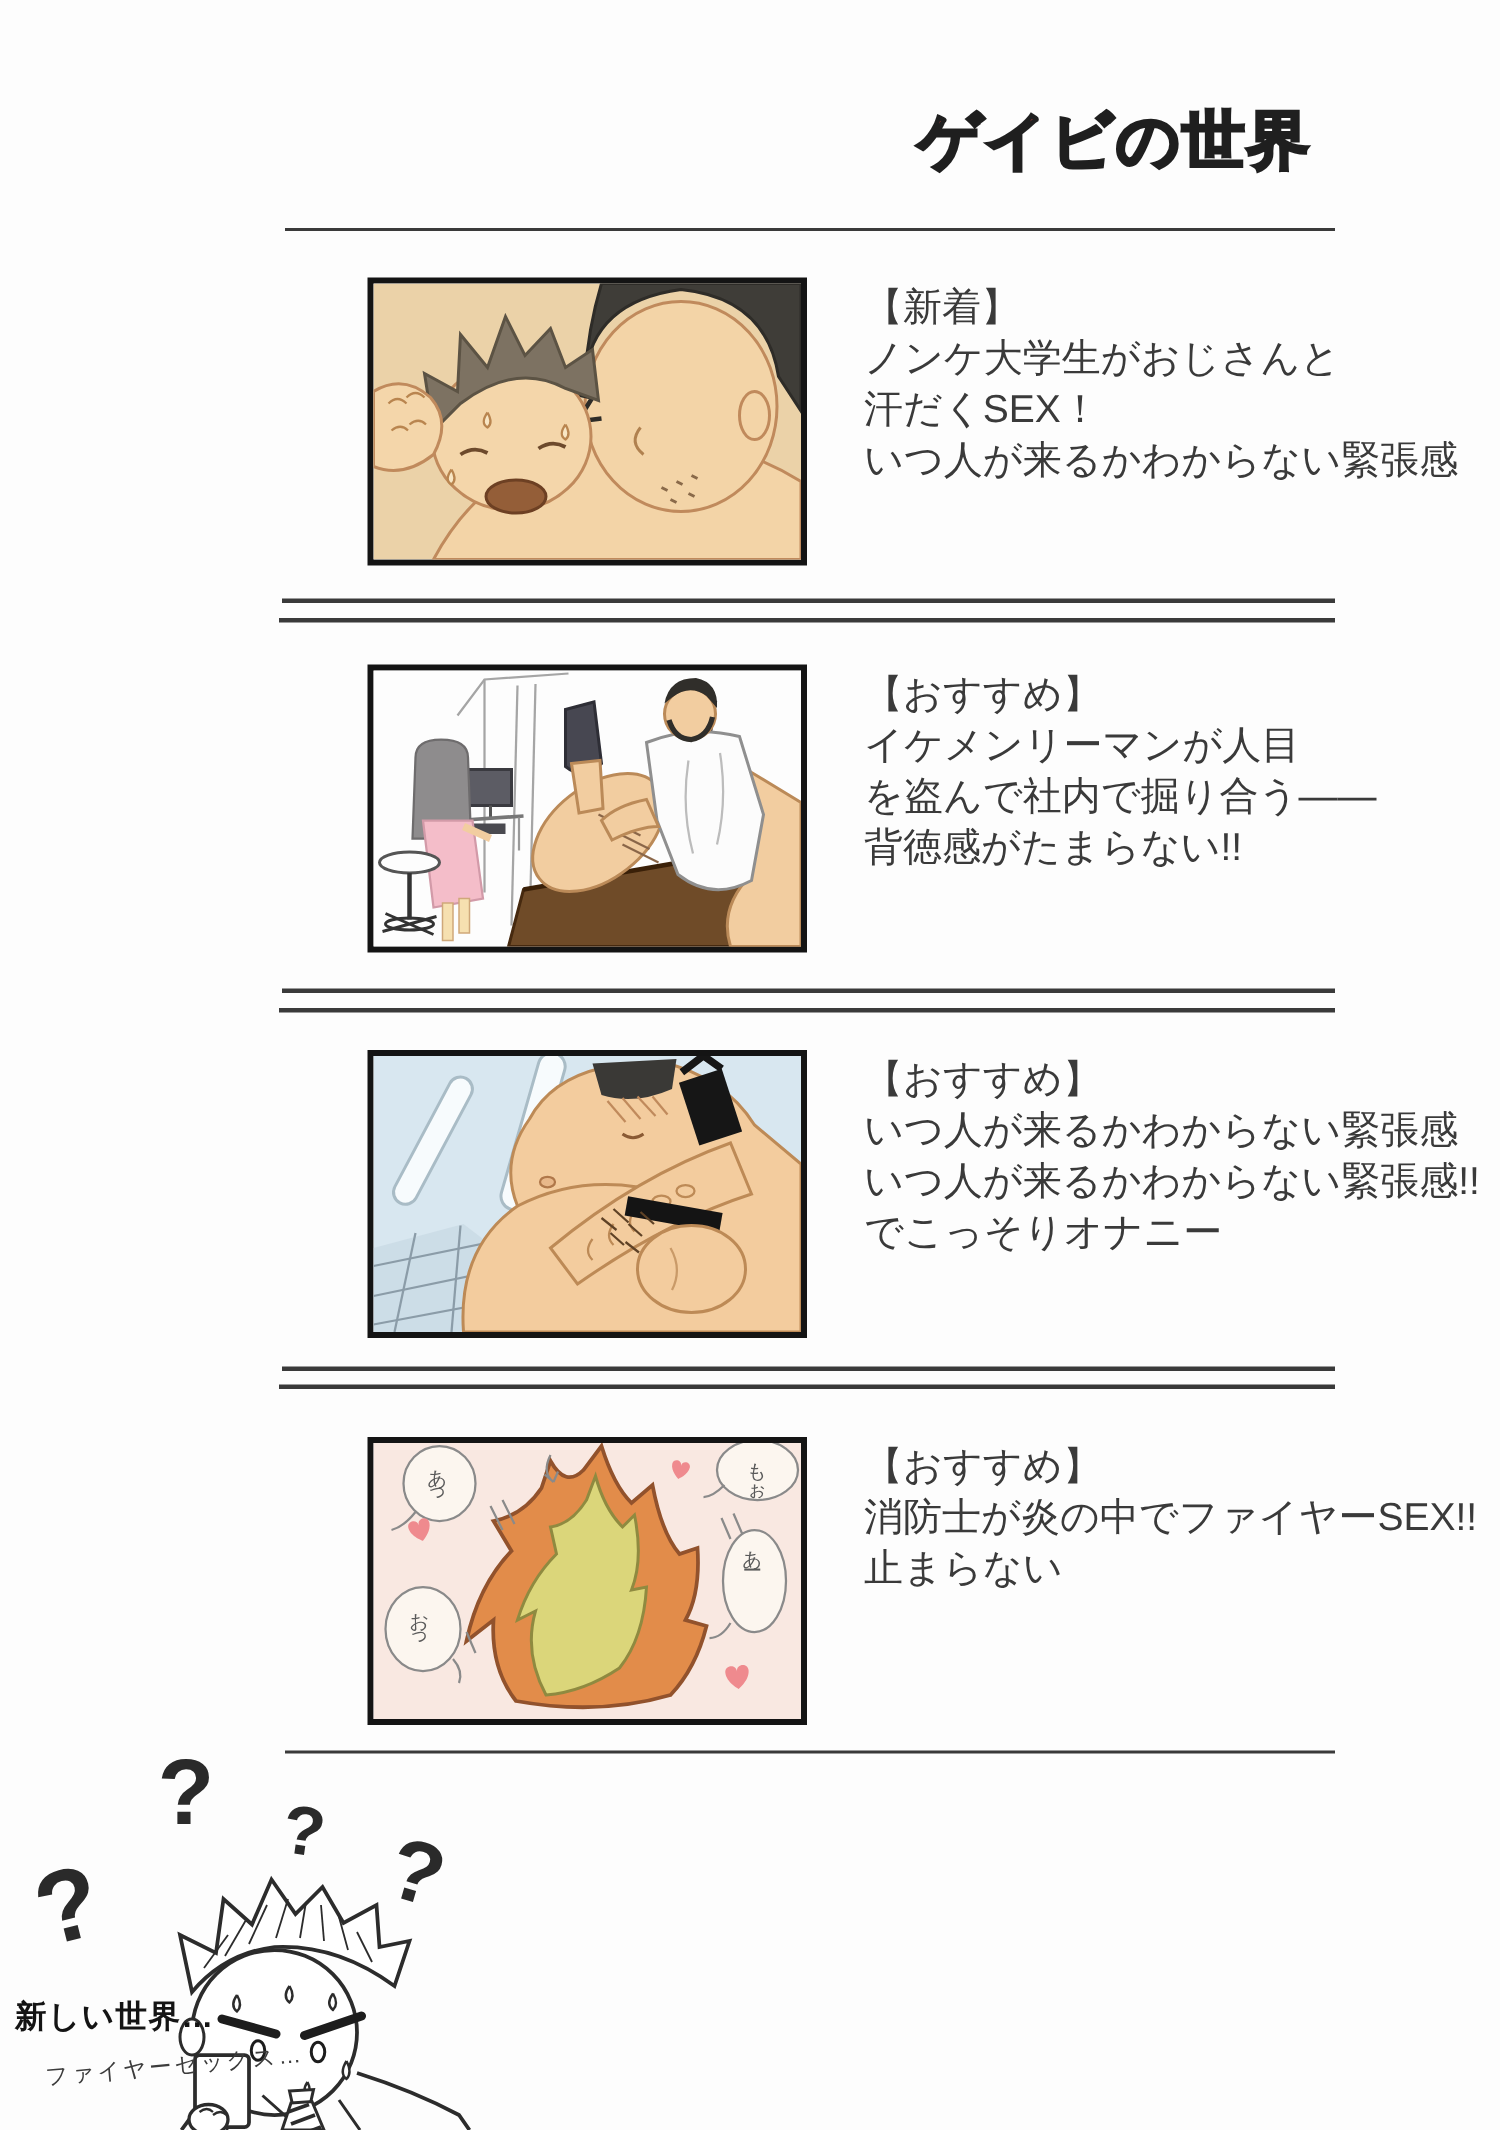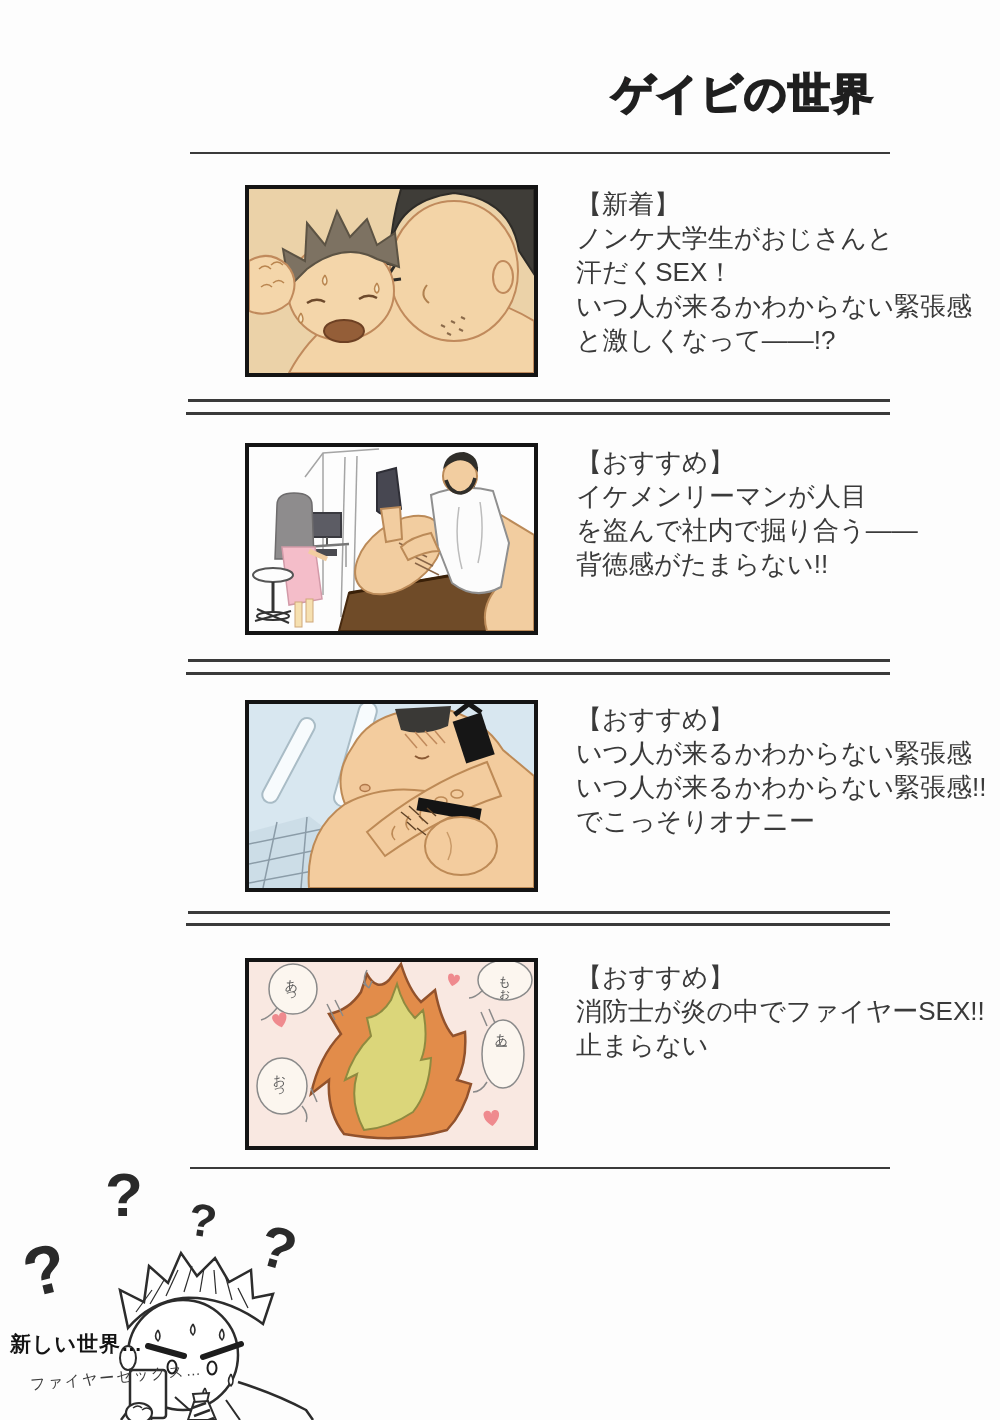--- a/index.html
+++ b/index.html
@@ -86,21 +86,20 @@
 
       <path d="M0,72 Q20,60 38,76 Q52,92 40,114 Q20,130 0,122 Z" fill="#f4d6aa" stroke="#c08a5c" stroke-width="2"></path>
       <path d="M10,80 q6,-6 12,0 M22,76 q6,-6 12,0 M12,98 q6,-5 11,0 M24,94 q6,-5 11,0" fill="none" stroke="#b9854f" stroke-width="1.5"></path>
     </svg>
   </div>
   <div class="desc">
     <div>【新着】</div>
     <div>ノンケ大学生がおじさんと</div>
     <div>汗だくSEX！</div>
     <div>いつ人が来るかわからない緊張感</div>
-    <div>と激しくなって――!?</div>
   </div>
 </div>
 
 <div class="section" style="top:443px;">
   <div class="thumb">
     <svg viewBox="0 0 285 184">
       <rect x="0" y="0" width="285" height="184" fill="#fdfdfd"></rect>
       <g stroke="#a5a5a5" stroke-width="1.5" fill="none">
         <path d="M56,30 L74,6 L130,2"></path>
         <path d="M74,6 L74,148"></path>

